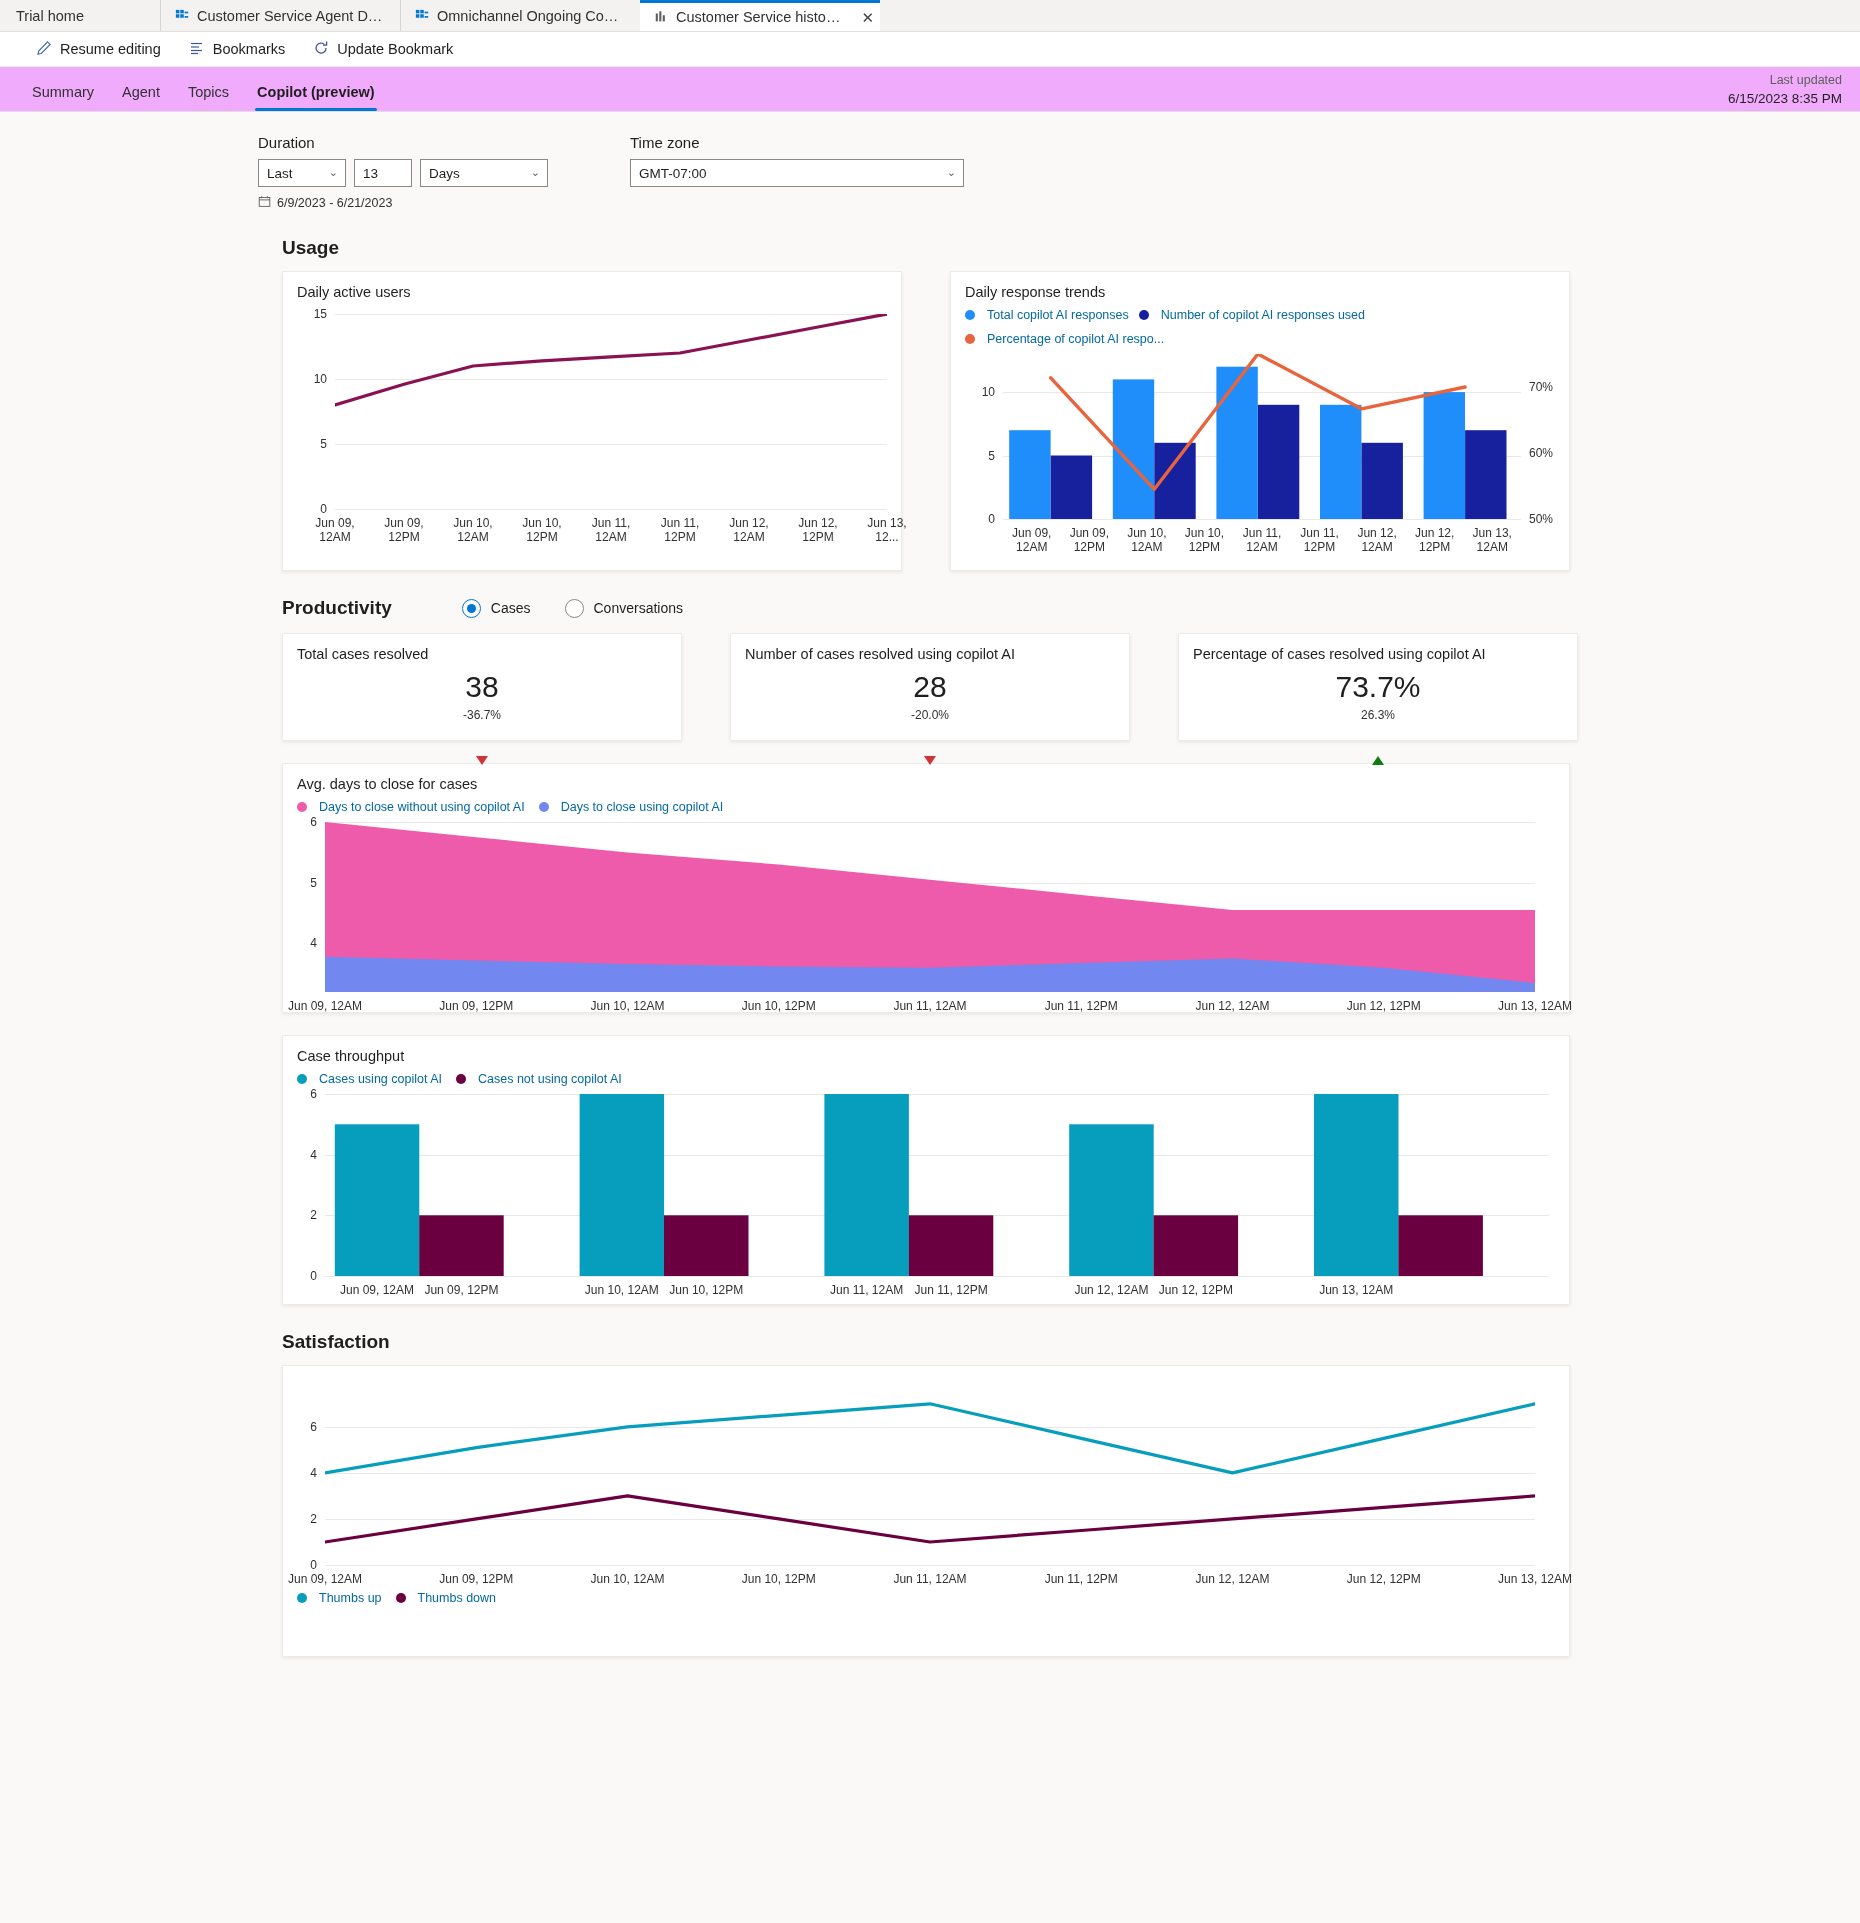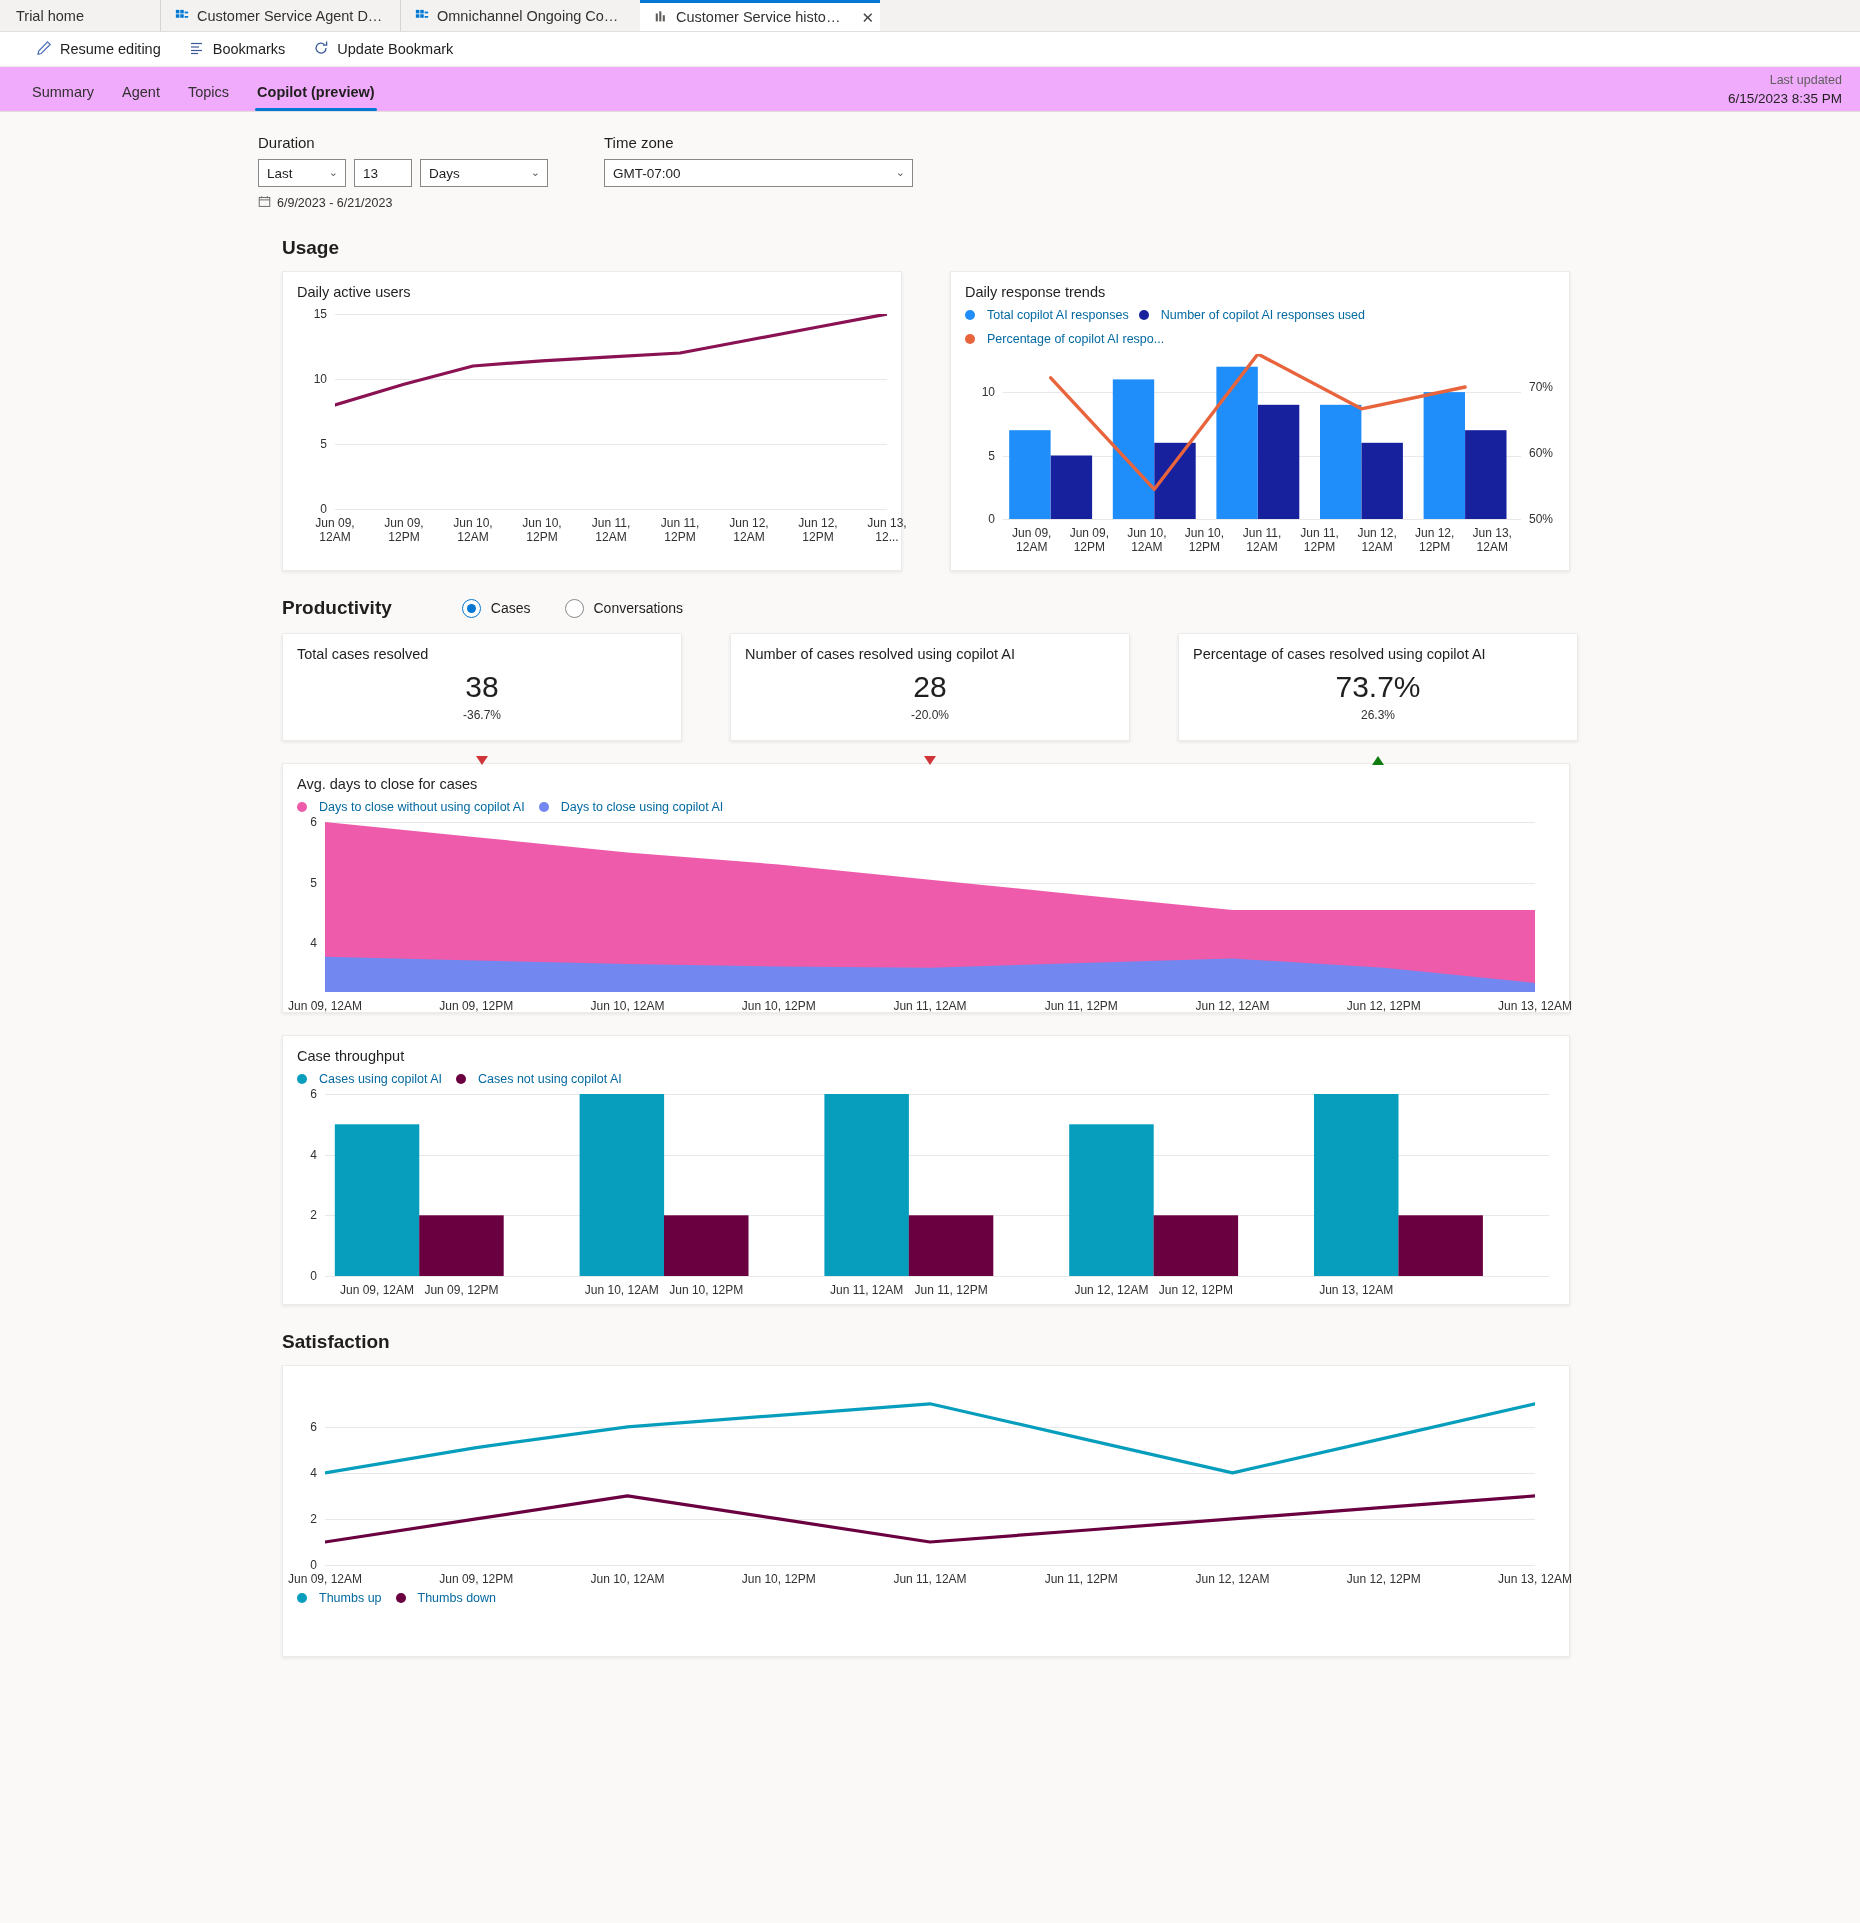--- a/index.html
+++ b/index.html
@@ -60,37 +60,37 @@
     content:""; position:absolute; left:12px; right:12px; bottom:0;
     height:3px; background:#0078d4; border-radius:2px;
   }
   .lastupdated {
     position:absolute; right: 18px; top: 4px; text-align:right; line-height:1.45;
   }
   .lastupdated .lu-label { font-size: 12.5px; color:#605e5c; }
   .lastupdated .lu-val { font-size: 13.5px; color:#201f1e; }
 
   
-  .filters { padding: 22px 5px 0 258px; display:flex; gap: 56px; }
+  .filters { padding: 22px 5px 0 258px; display:flex; gap: 82px; }
   .fgroup .flabel { font-size: 15px; color:#201f1e; margin-bottom: 8px; }
   .fcontrols { display:flex; gap: 8px; }
   .fselect, .finput {
     height: 28px; border: 1px solid #8a8886; background:#fff; font-size:13.5px;
     color:#201f1e; display:flex; align-items:center; padding: 0 8px;
     position: relative;
   }
   .fselect { padding-right: 24px; }
   .fselect .chev {
     position:absolute; right: 7px; top:50%; transform: translateY(-55%);
     font-size: 11px; color:#605e5c;
   }
   .w-last { width: 88px; }
   .w-num  { width: 58px; justify-content:flex-start; }
   .w-unit { width: 128px; }
-  .w-tz   { width: 309px; }
+  .w-tz   { width: 334px; }
   .daterange {
     display:flex; align-items:center; gap:6px; margin-top: 8px;
     font-size: 12.5px; color:#323130;
   }
 
   
   .section-title {
     font-size: 19px; font-weight: 600; color:#201f1e;
     margin: 26px 0 12px 282px;
   }

